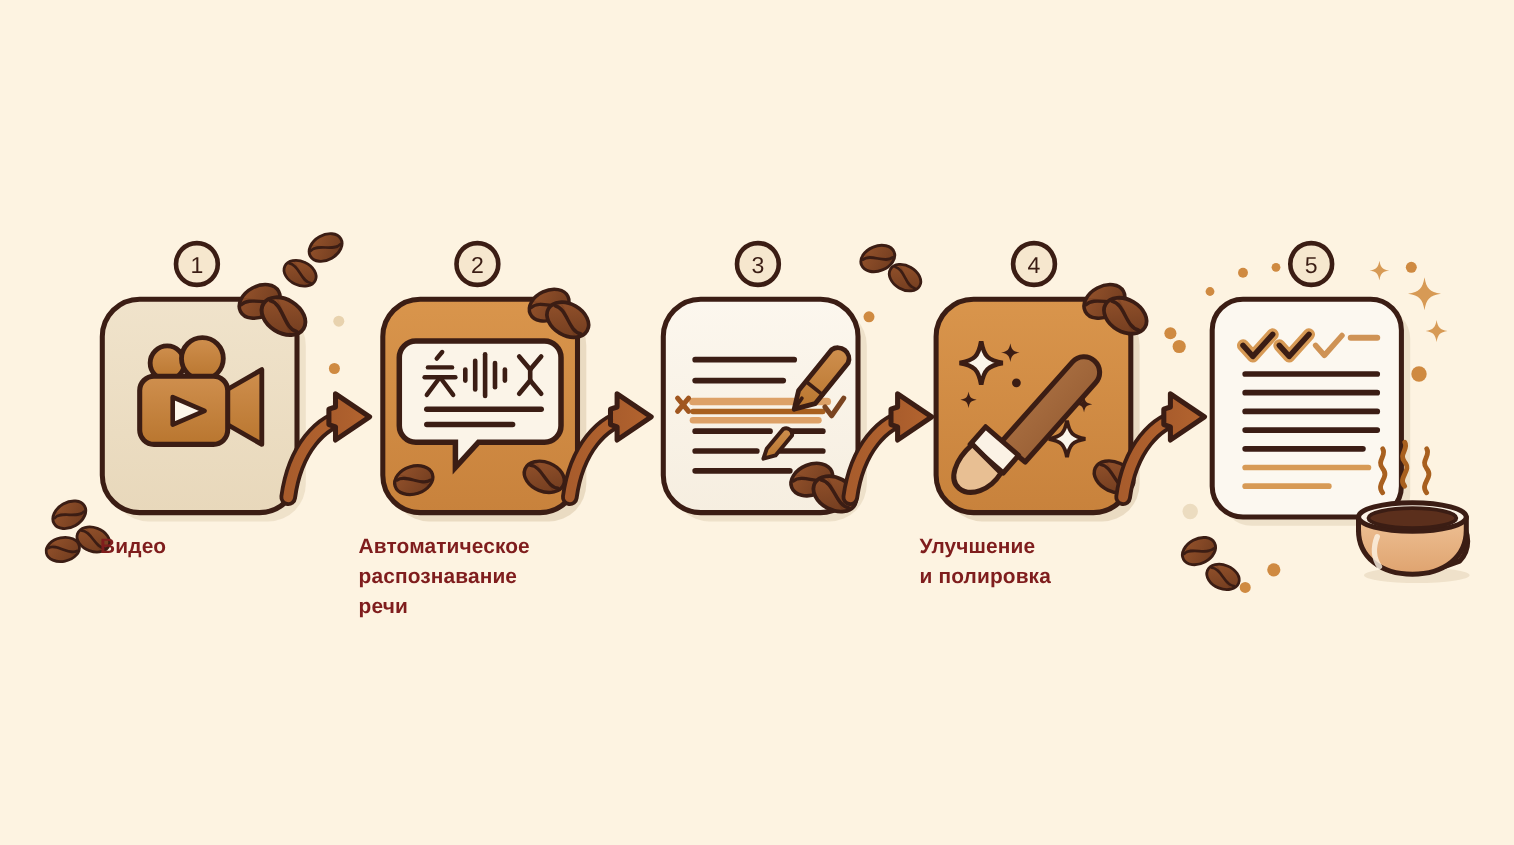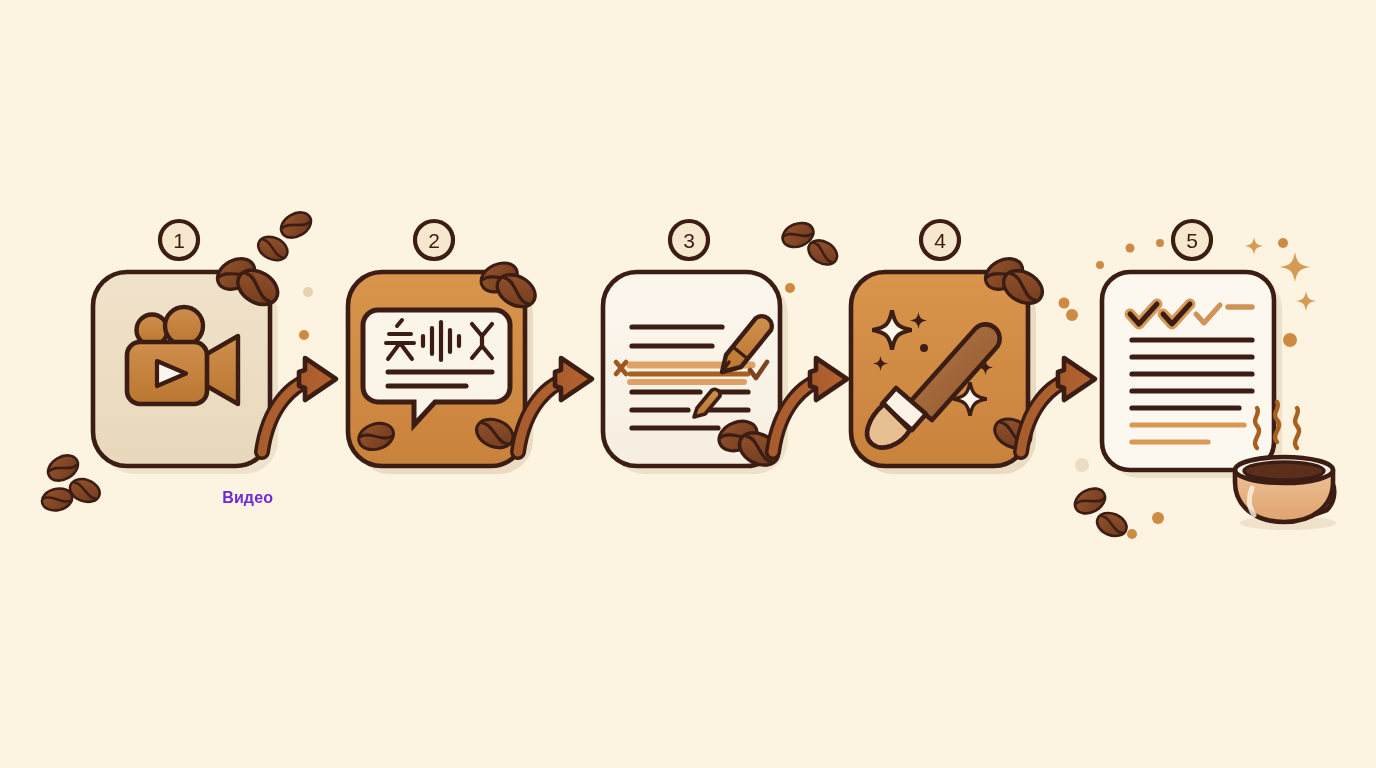--- a/index.html
+++ b/index.html
@@ -8,24 +8,24 @@
     width:1376px;height:768px;
     background:#fdf3e1;
     font-family:"Liberation Sans","DejaVu Sans",sans-serif;
     overflow:hidden;
     position:relative;
   }
   #stage{position:absolute;left:0;top:0;width:1376px;height:768px;}
   svg.layer{position:absolute;left:0;top:0;width:1376px;height:768px;}
   .step-label{
     position:absolute;
-    text-align:right;
-    color:#6d28d9;
+    text-align:left;
+    color:#7f1d1d;
     font-weight:bold;
-    font-size:16px;
+    font-size:19px;
     line-height:27px;
     letter-spacing:.1px;
     white-space:pre-line;
   }
 </style>
 </head>
 <body>
 
 <div id="stage">
 
@@ -326,18 +326,23 @@
       </g>
       <g>
         <circle cx="1192" cy="240" r="19" fill="#f6e7ce" stroke="#3b1d14" stroke-width="4.2"></circle>
         <text x="1192" y="248" text-anchor="middle" font-family="Liberation Sans, sans-serif" font-size="21" fill="#3b1d14">5</text>
       </g>
     </g>
   </svg>
 
   <div class="step-label" style="left:91px;top:484px;width:182px;">Видео</div>
 
-
-
+  <div class="step-label" style="left:326px;top:484px;width:222px;">Автоматическое
+распознавание
+речи</div>
+
+
+  <div class="step-label" style="left:836px;top:484px;width:210px;">Улучшение
+и полировка</div>
 
   <div class="step-label" style="left:1098px;top:484px;width:182px;"></div>
 
 </div>
 
 </body></html>

